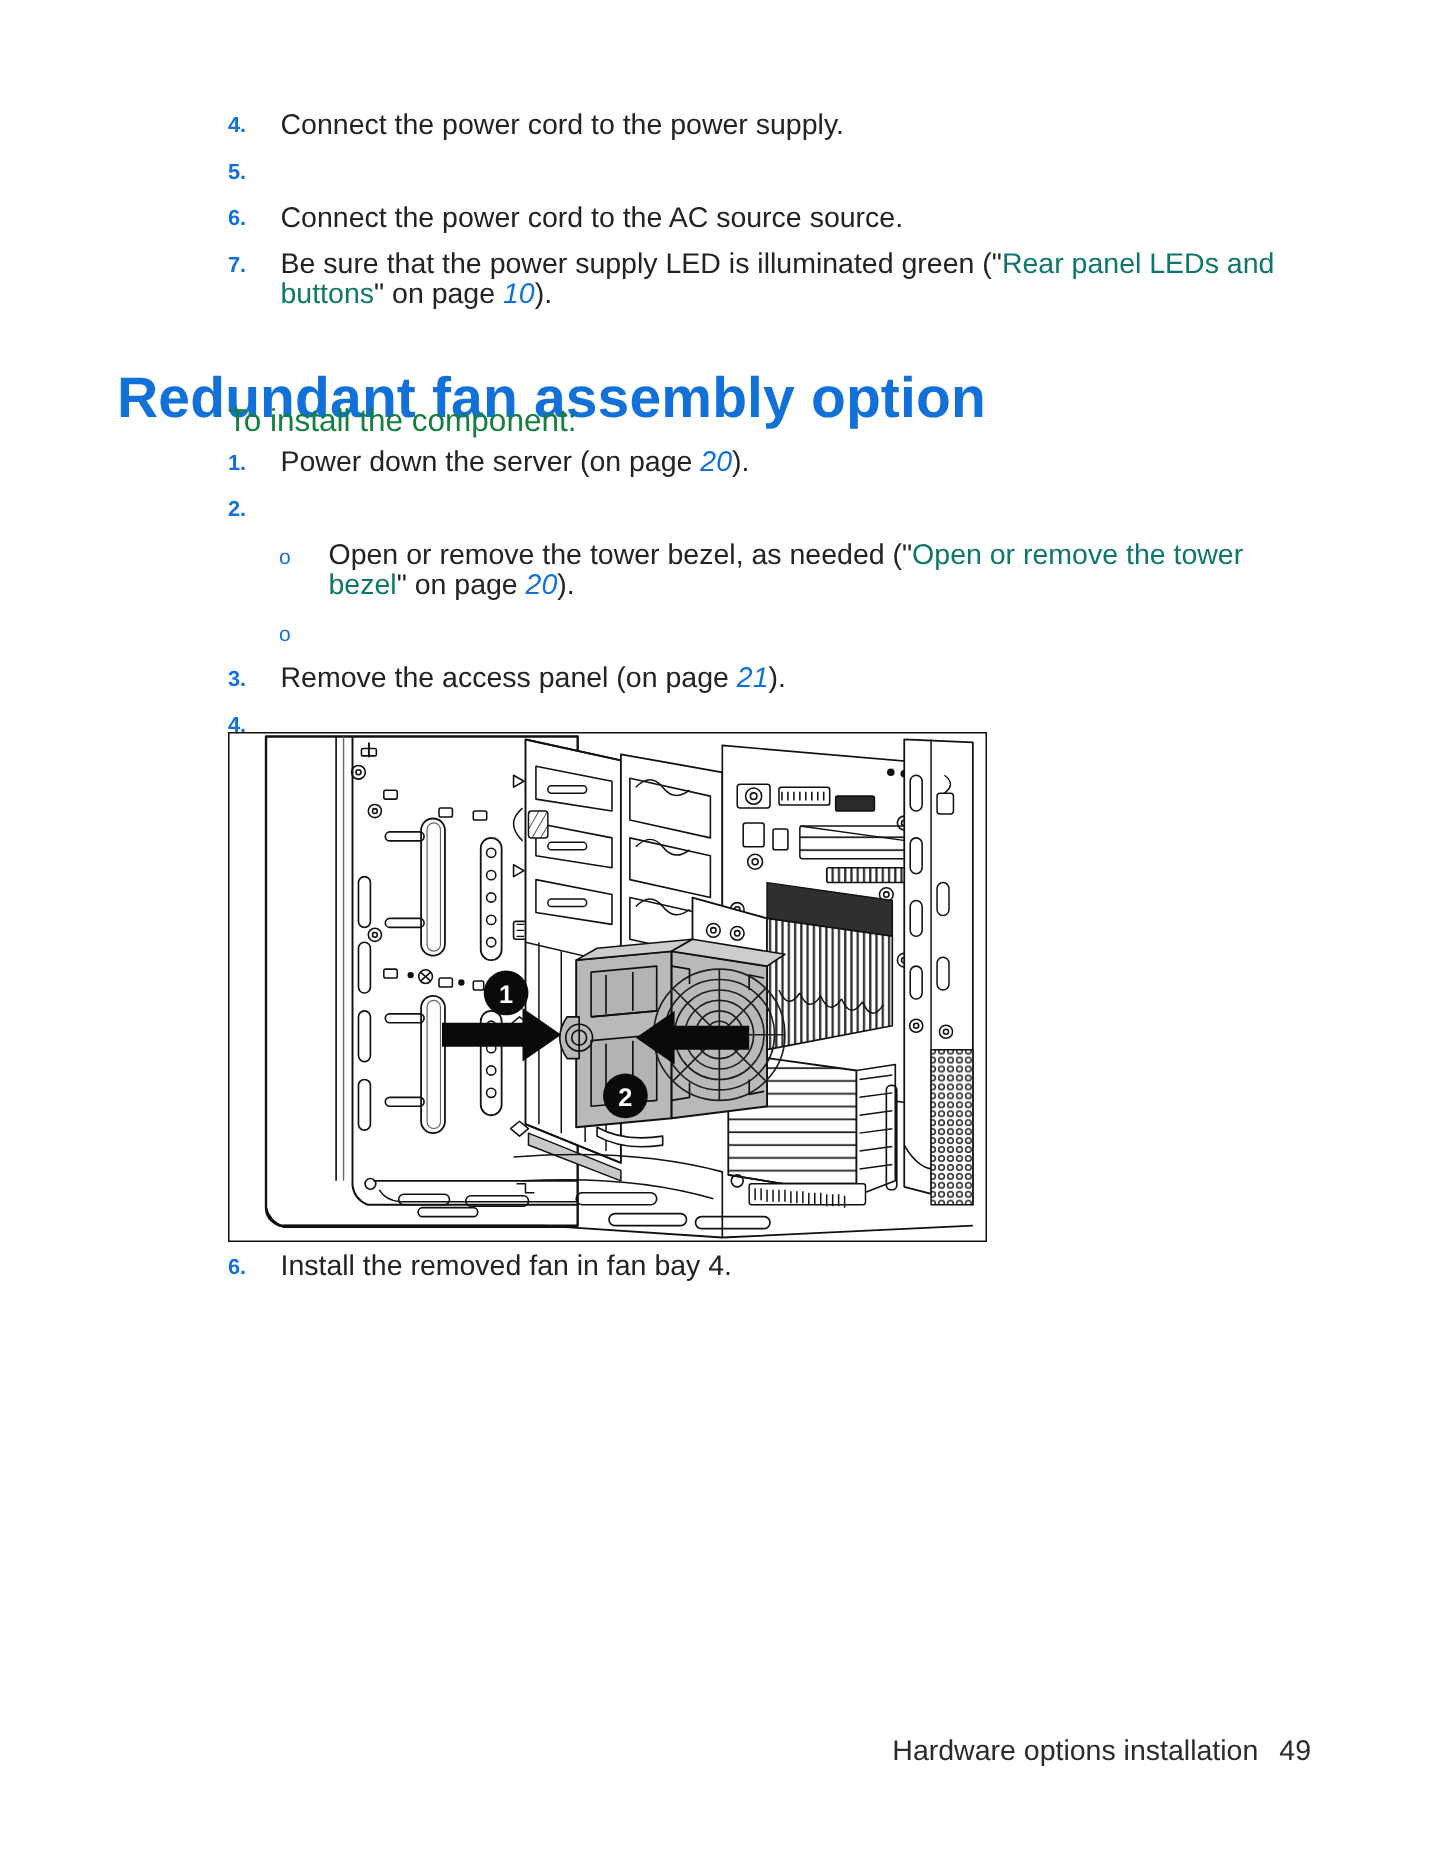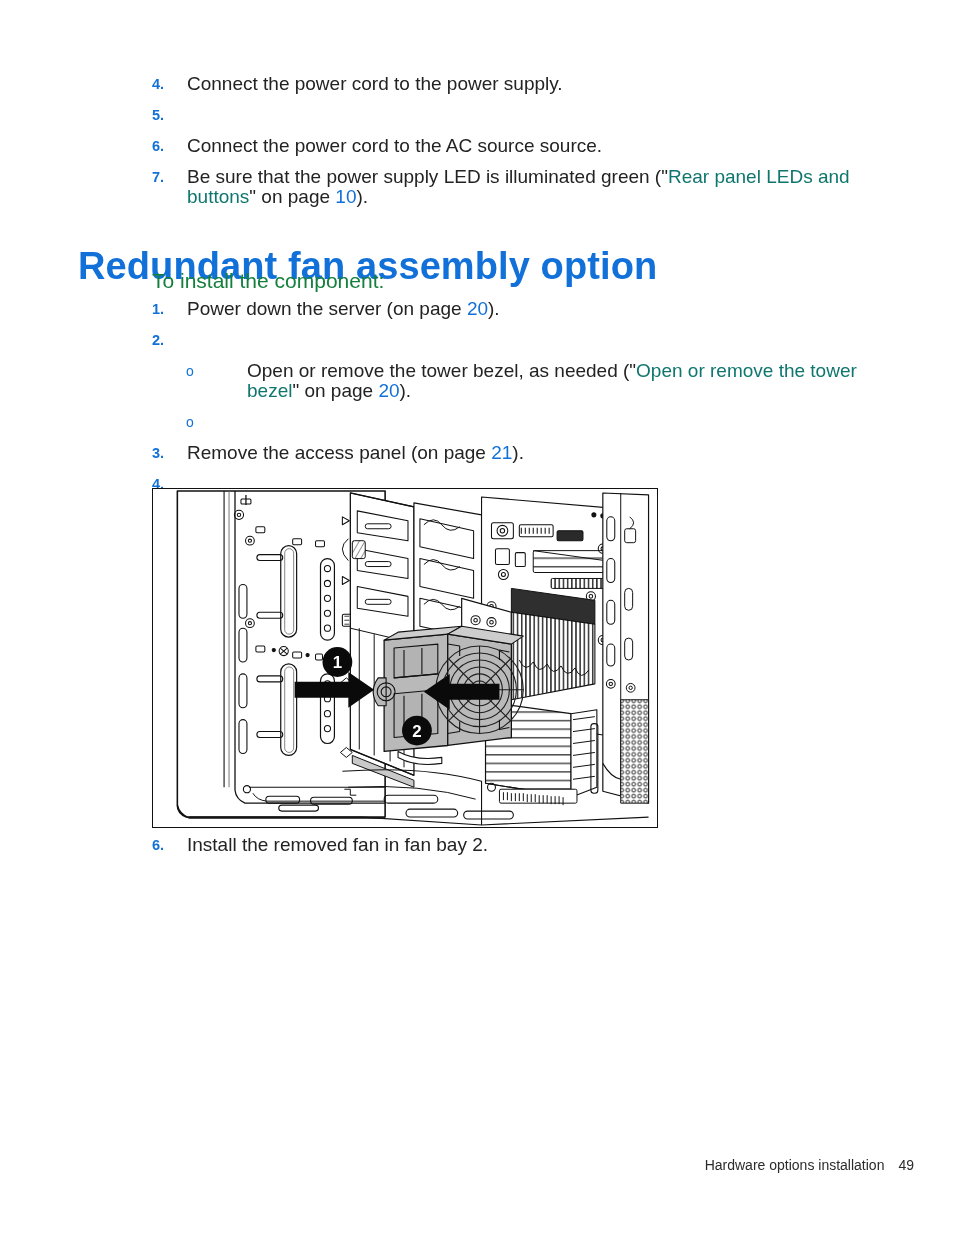--- a/index.html
+++ b/index.html
@@ -50,28 +50,28 @@
   }
   .li.sub .marker {
     margin-left: 186px;
     width: 33px;
     flex: 0 0 33px;
     font-weight: normal;
     font-size: 14px;
   }
   .li.sub .body {
     max-width: 655px;
-    margin-left: 28px;
   }
   a.xref, .xref {
     color: #0f766e;
     text-decoration: none;
   }
   .pg {
     color: #1271d8;
+    font-style: italic;
   }
 
   
   .h1 {
     position: absolute;
     left: 78px;
     top: 218px;
     font-size: 38px;
     line-height: 46px;
     font-weight: bold;
@@ -106,23 +106,23 @@
     height: 100%;
   }
 
   
   .footer {
     position: absolute;
     left: 0;
     top: 1157px;
     width: 954px;
     text-align: right;
-    padding-right: 40px;
+    padding-right: 80px;
     box-sizing: border-box;
-    font-size: 14px;
+    font-size: 19px;
     color: #2b2b2b;
   }
   .footer .fnum {
     display: inline-block;
     margin-left: 14px;
   }
 </style>
 </head>
 <body>
 
@@ -520,21 +520,21 @@
           <text x="265" y="249.5" font-family="Liberation Sans, sans-serif" font-size="17" font-weight="bold" fill="#ffffff" text-anchor="middle">2</text>
         </g>
 
       </g>
     </svg>
   </div>
 
   <div class="list" style="top:835px">
     <div class="li">
       <div class="marker">6.</div>
-      <div class="body">Install the removed fan in fan bay 2.</div>
+      <div class="body">Install the removed fan in fan bay 4.</div>
     </div>
   </div>
 
   <div class="footer">
     <span>Hardware options installation</span><span class="fnum">49</span>
   </div>
 
 </div>
 
 </body></html>

